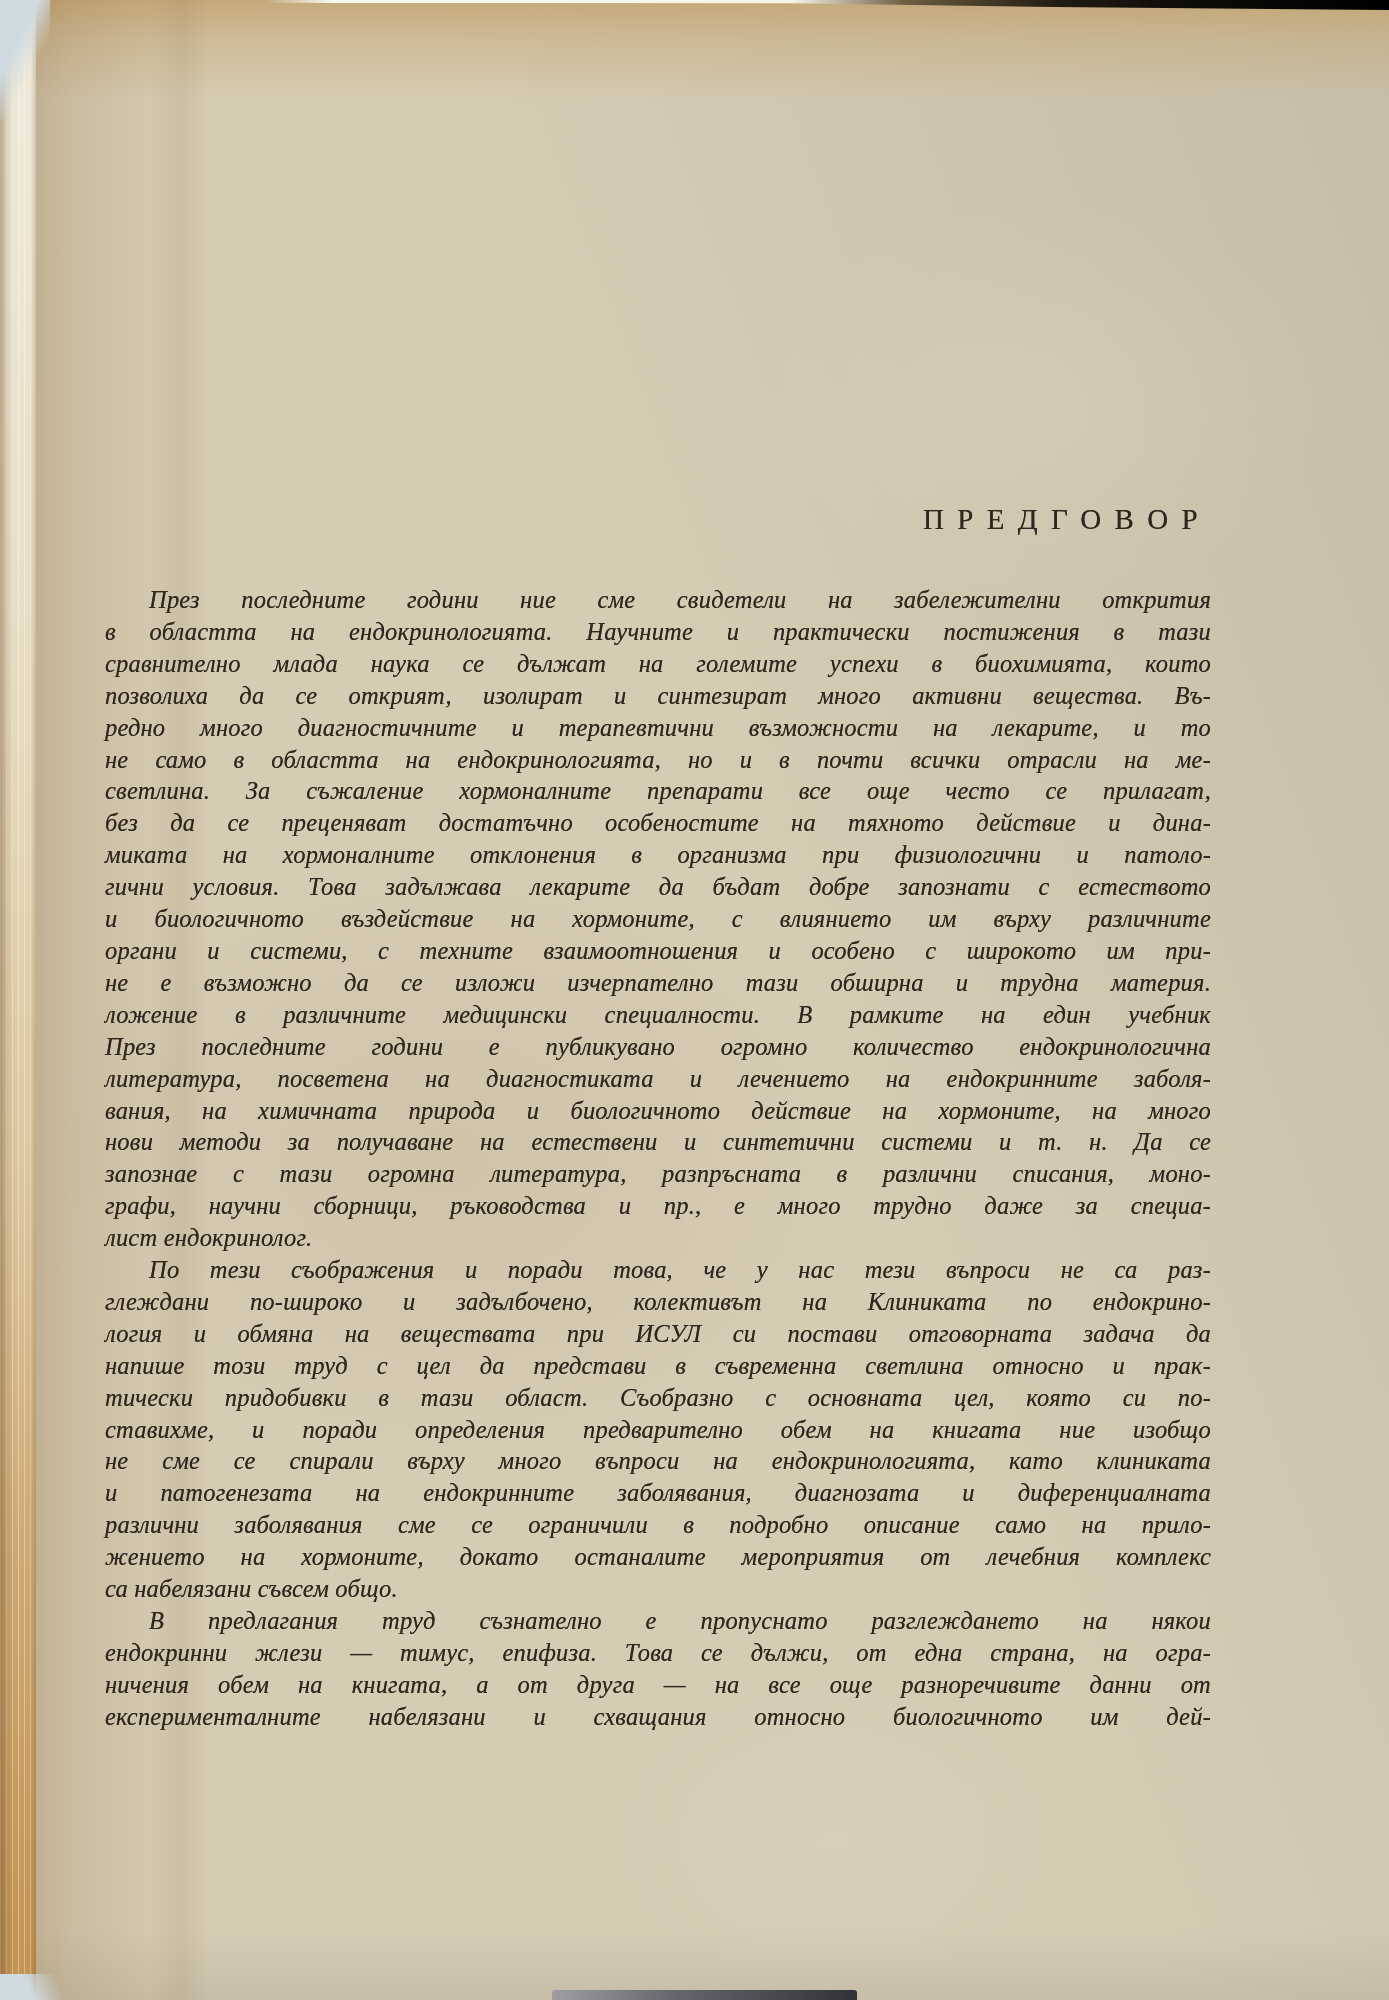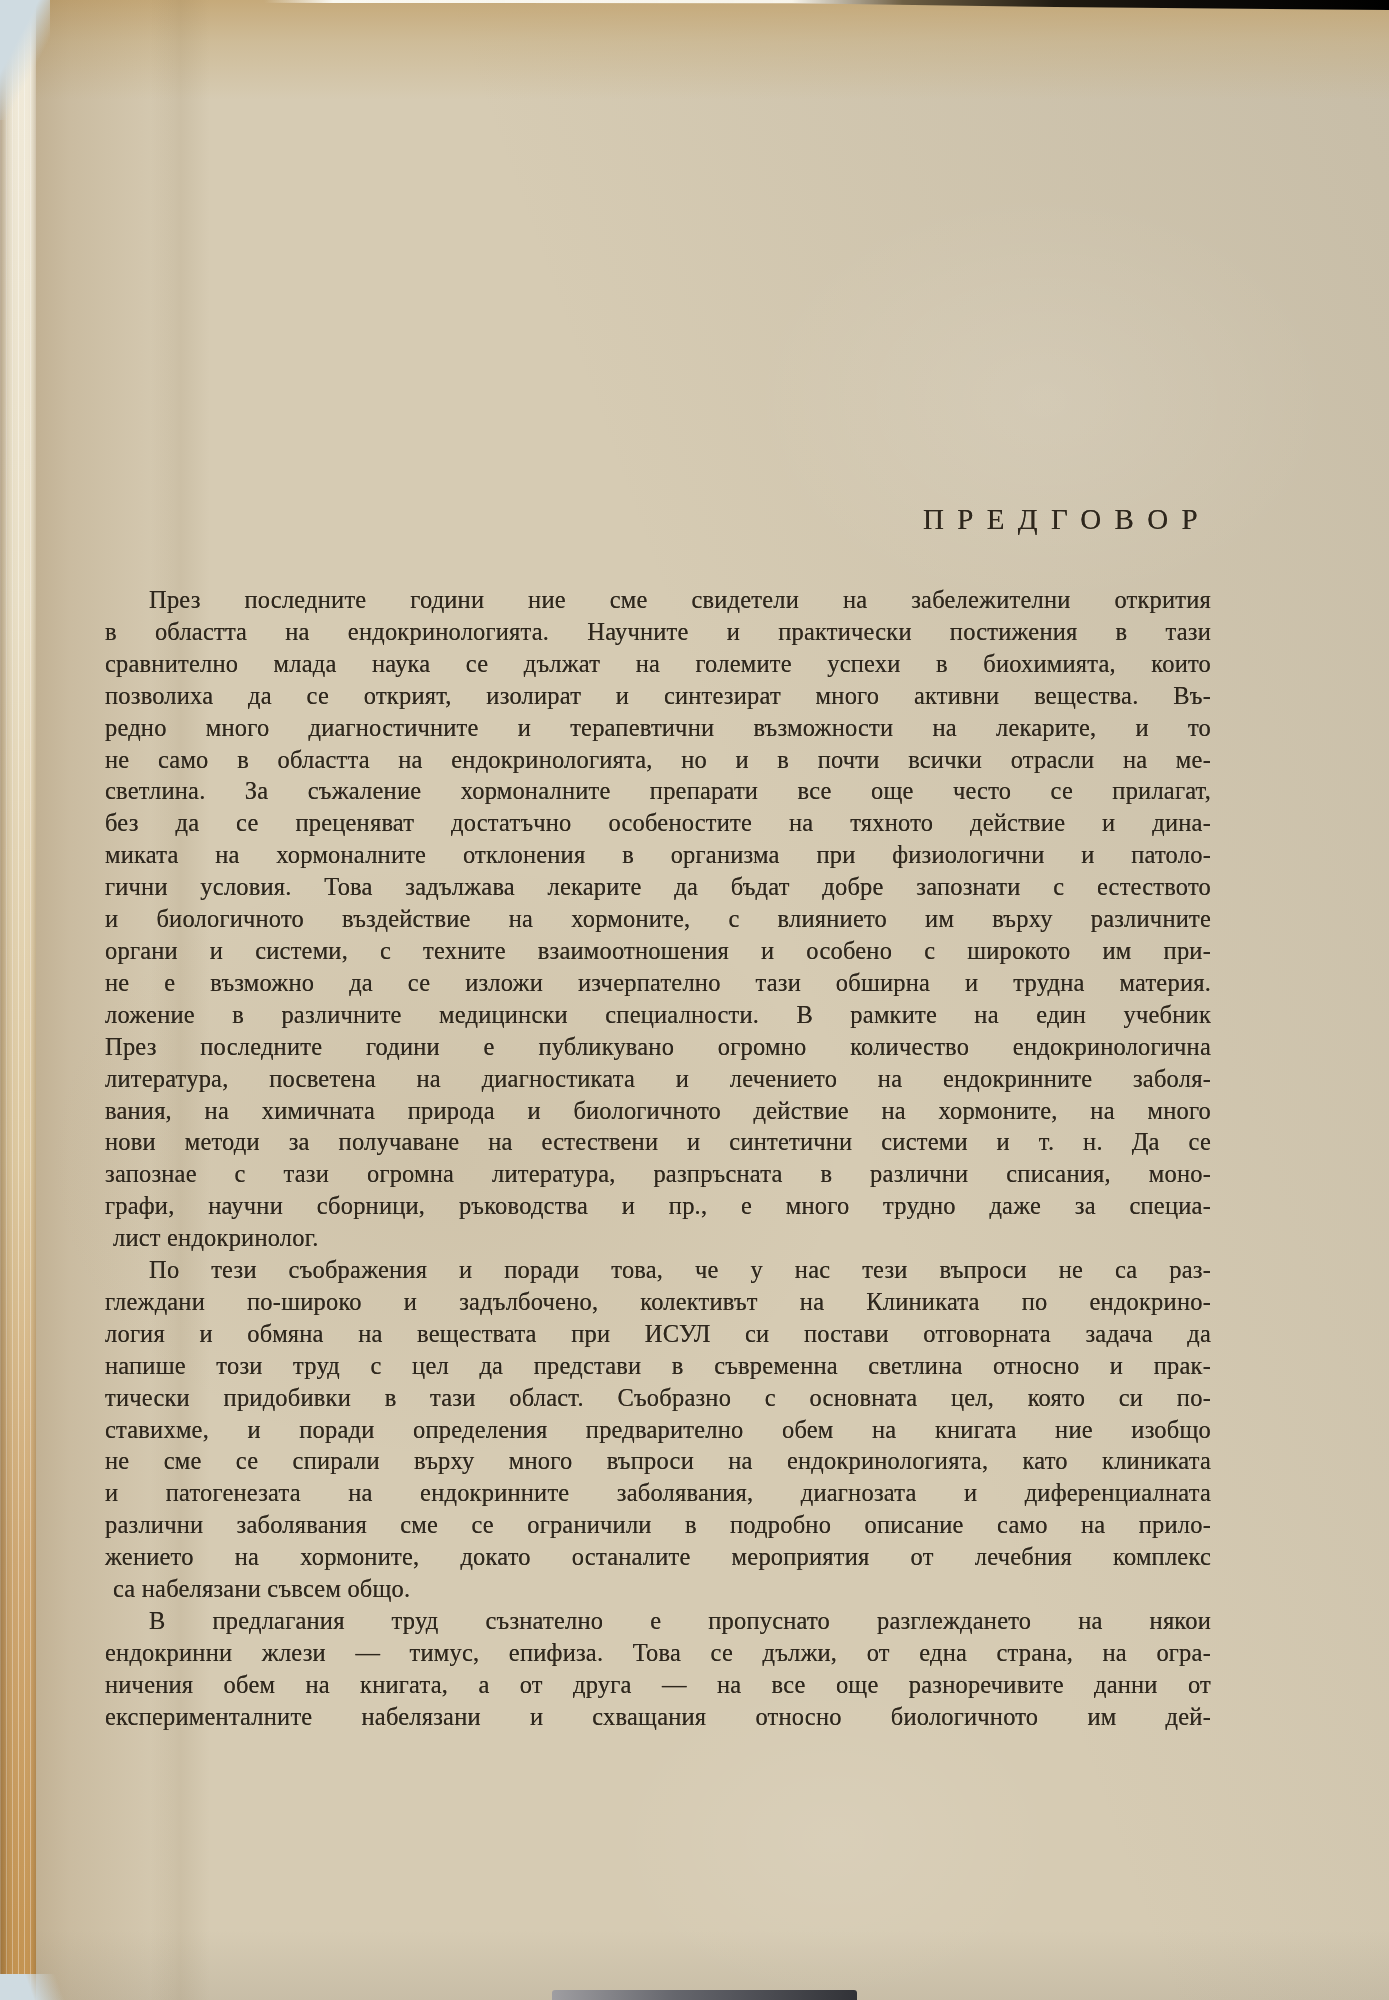--- a/index.html
+++ b/index.html
@@ -104,23 +104,23 @@
     text-shadow: 0 0 0.5px rgba(46,39,29,0.75);
     letter-spacing: 0.2px;
   }
   .line {
     text-align: justify;
     text-align-last: justify;
     white-space: nowrap; 
     display: flex; justify-content: space-between; 
   }
   
-  .line { display: block; white-space: normal; }
+  .line { display: block; white-space: normal; font-style: italic; }
   .line.indent { text-indent: 44px; }
-  .line.last { text-align-last: left; margin-left: 8px; }
+  .line.last { text-align-last: left; }
 </style>
 </head>
 <body>
 
 <div class="page">
   <div class="gutter-crease"></div>
   <div class="left-edge"></div>
   <div class="corner-tl"></div>
   <div class="corner-bl"></div>
   <div class="top-edge-line"></div>

